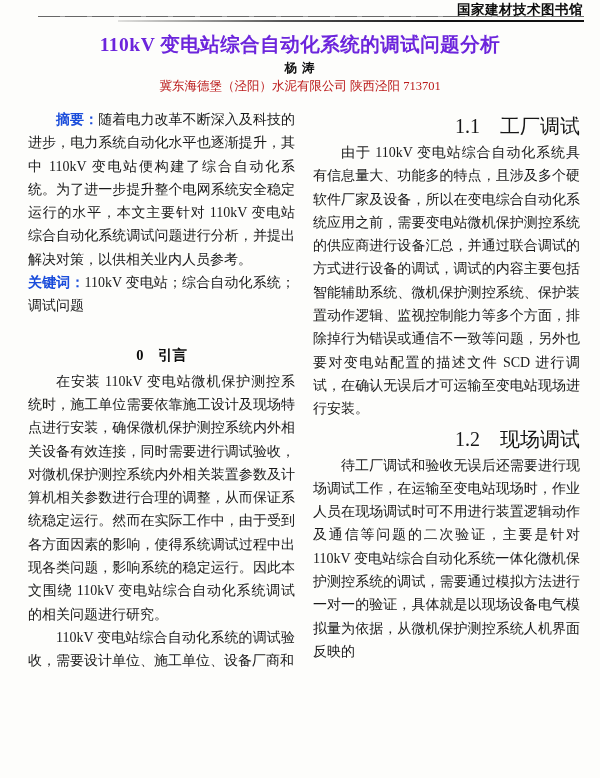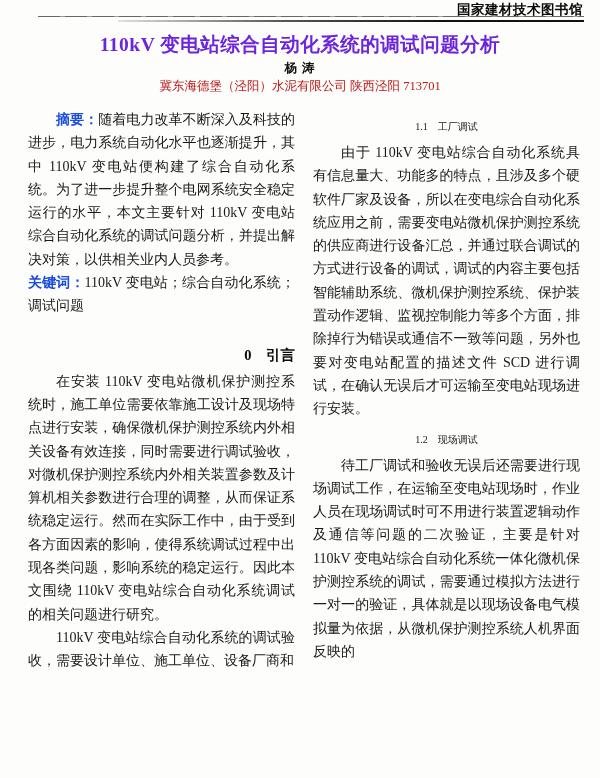--- a/index.html
+++ b/index.html
@@ -59,46 +59,46 @@
     font-size: 14px; line-height: 23.3px;
     text-align: justify;
     color: #1c1c1c;
   }
   .col p { margin: 0; }
   .indent { text-indent: 2em; }
   .inline-label { font-weight: bold; color: #1d4ed8; }
   .h-major {
     font-size: 14.5px; font-weight: bold; color: #0f0f0f;
     margin: 26px 0 3px; line-height: 23px;
-    text-align: right;
+    text-align: center;
   }
   .h-minor {
-    font-size: 10px; font-weight: normal; color: #1a1a1a;
+    font-size: 20px; font-weight: normal; color: #1a1a1a;
     margin: 7px 0 3px; line-height: 23px;
-    text-align: center;
+    text-align: right;
   }
 </style>
 </head>
 <body>
 
 <div class="page">
   <div class="scan">
 
     <div class="stamp">国家建材技术图书馆</div>
     <div class="rule-thin"></div>
     <div class="rule-thick"></div>
 
     <h1 class="title">110kV 变电站综合自动化系统的调试问题分析</h1>
     <div class="author">杨  涛</div>
     <div class="affiliation">冀东海德堡（泾阳）水泥有限公司  陕西泾阳  713701</div>
 
     <div class="columns">
 
       <div class="col">
-        <p class="indent"><span class="inline-label">摘要：</span><span>随着电力改革不断深入及科技的进步，电力系统自动化水平也逐渐提升，其中 110kV 变电站便构建了综合自动化系统。为了进一步提升整个电网系统安全稳定运行的水平，本文主要针对 110kV 变电站综合自动化系统的调试问题分析，并提出解决对策，以供相关业内人员参考。</span></p>
+        <p class="indent"><span class="inline-label">摘要：</span><span>随着电力改革不断深入及科技的进步，电力系统自动化水平也逐渐提升，其中 110kV 变电站便构建了综合自动化系统。为了进一步提升整个电网系统安全稳定运行的水平，本文主要针对 110kV 变电站综合自动化系统调试问题进行分析，并提出解决对策，以供相关业内人员参考。</span></p>
         <p><span class="inline-label">关键词：</span><span>110kV 变电站；综合自动化系统；调试问题</span></p>
         <h2 class="h-major">0　引言</h2>
         <p class="indent">在安装 110kV 变电站微机保护测控系统时，施工单位需要依靠施工设计及现场特点进行安装，确保微机保护测控系统内外相关设备有效连接，同时需要进行调试验收，对微机保护测控系统内外相关装置参数及计算机相关参数进行合理的调整，从而保证系统稳定运行。然而在实际工作中，由于受到各方面因素的影响，使得系统调试过程中出现各类问题，影响系统的稳定运行。因此本文围绕 110kV 变电站综合自动化系统调试的相关问题进行研究。</p>
         <p class="indent">110kV 变电站综合自动化系统的调试验收，需要设计单位、施工单位、设备厂商和</p>
       </div>
 
       <div class="col">
         <h3 class="h-minor">1.1　工厂调试</h3>
         <p class="indent">由于 110kV 变电站综合自动化系统具有信息量大、功能多的特点，且涉及多个硬软件厂家及设备，所以在变电综合自动化系统应用之前，需要变电站微机保护测控系统的供应商进行设备汇总，并通过联合调试的方式进行设备的调试，调试的内容主要包括智能辅助系统、微机保护测控系统、保护装置动作逻辑、监视控制能力等多个方面，排除掉行为错误或通信不一致等问题，另外也要对变电站配置的描述文件 SCD 进行调试，在确认无误后才可运输至变电站现场进行安装。</p>
         <h3 class="h-minor">1.2　现场调试</h3>

